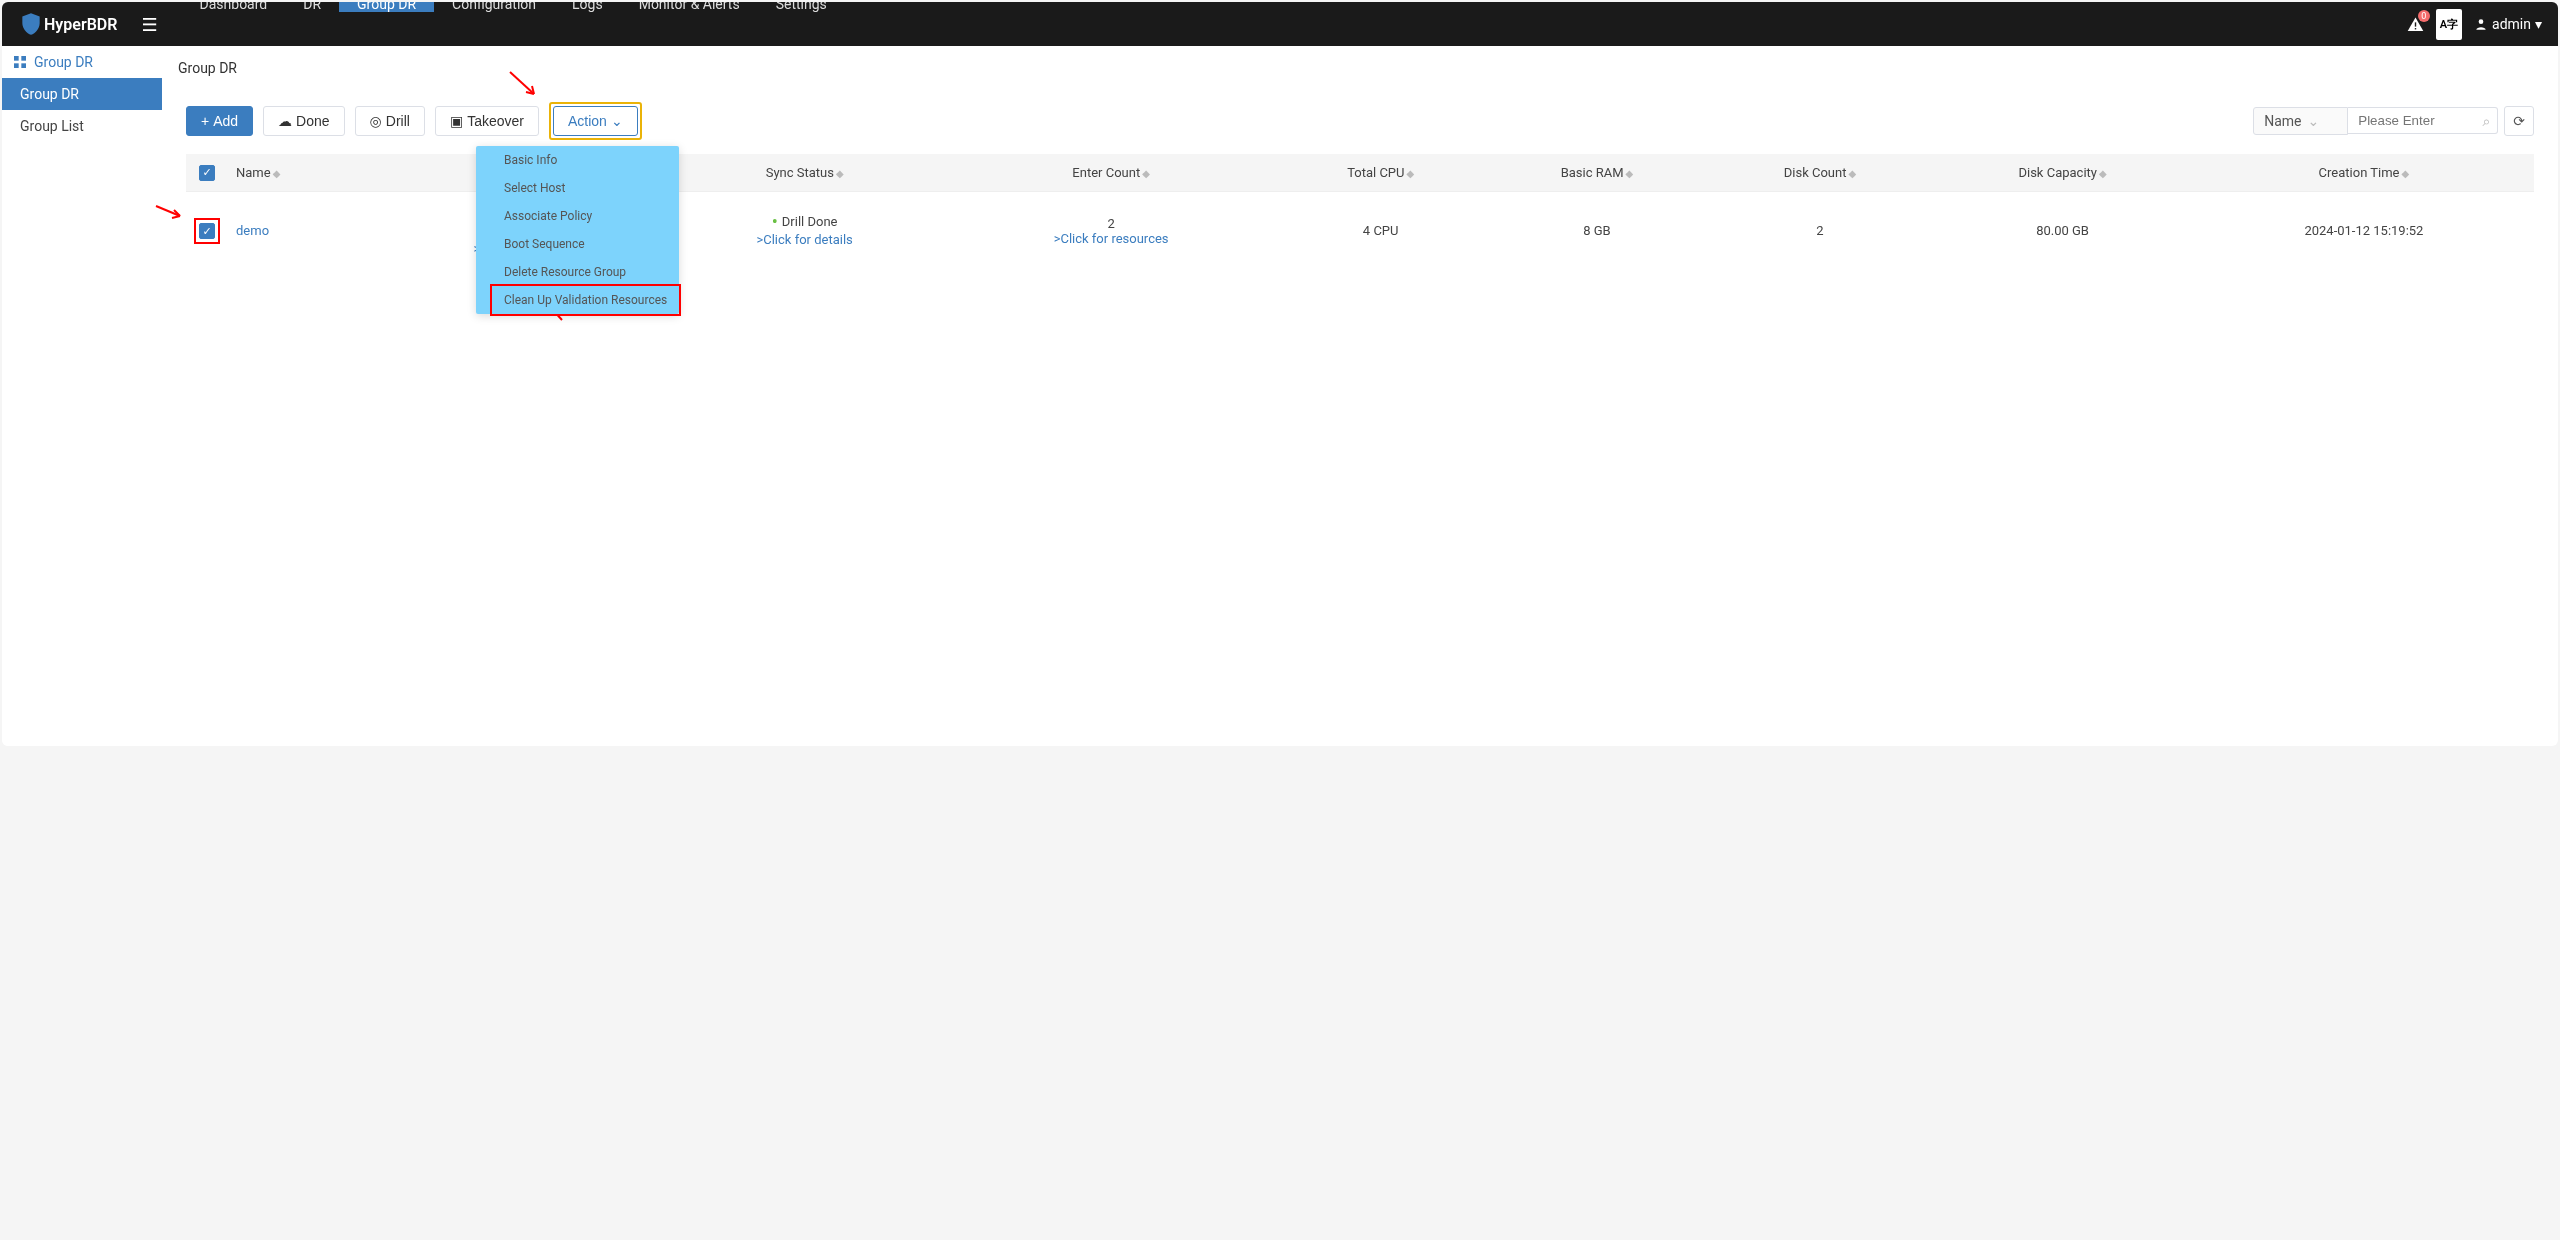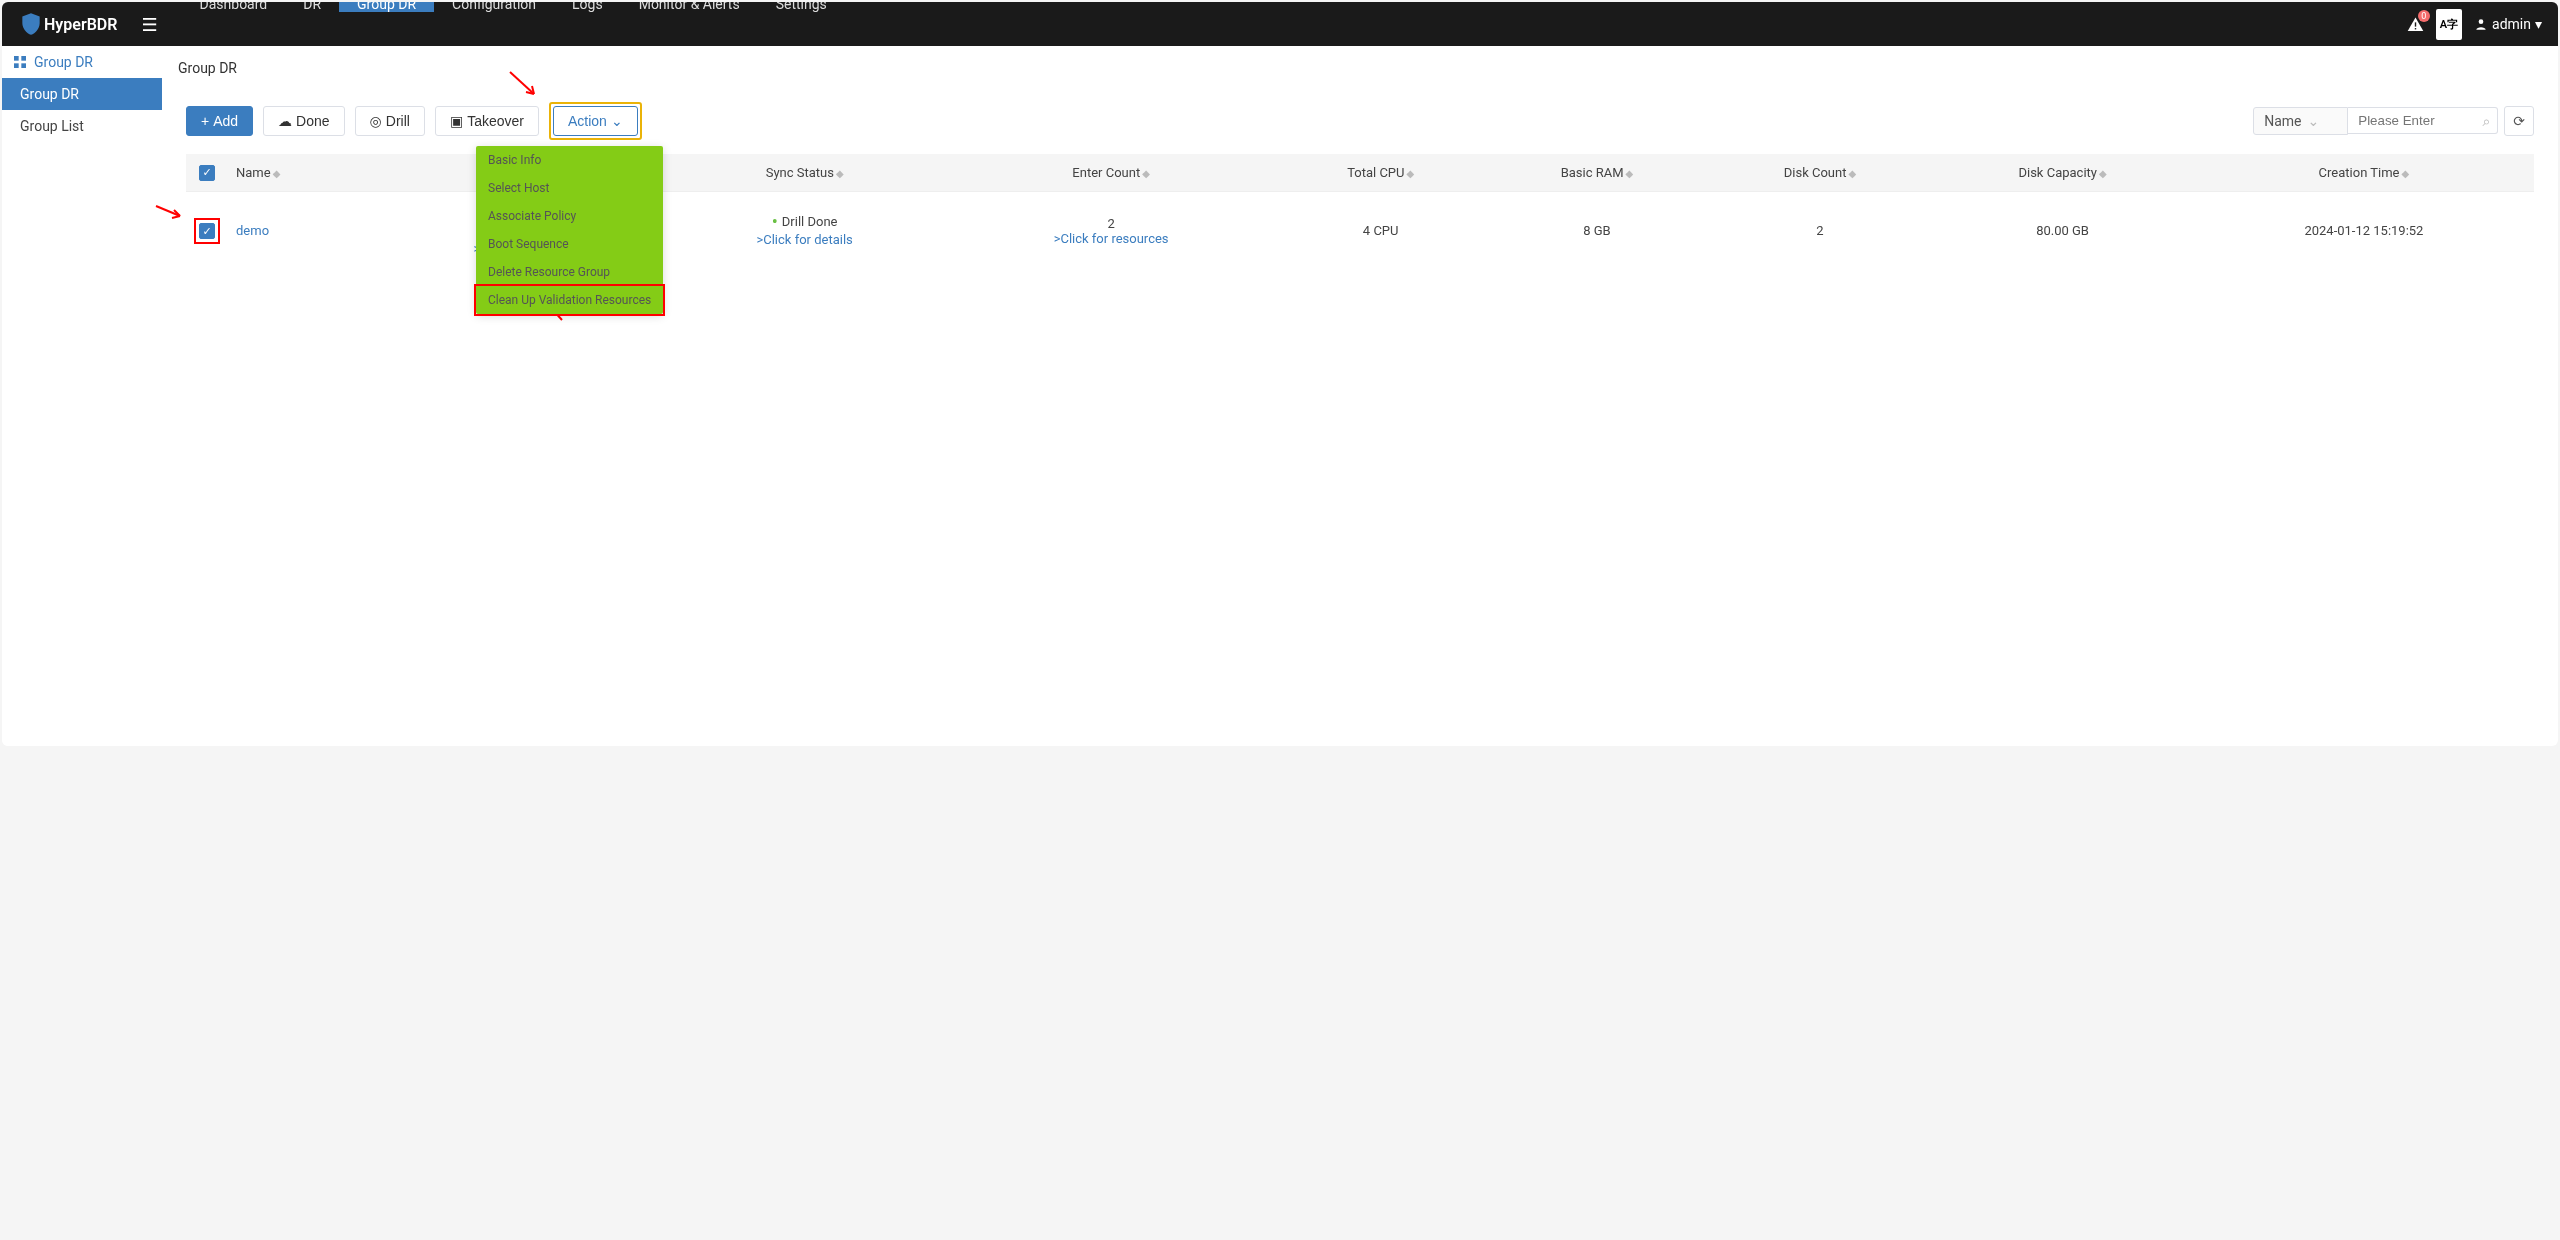--- a/index.html
+++ b/index.html
@@ -40,21 +40,21 @@
 .btn.primary { background:#3b7dbf; border-color:#3b7dbf; color:#fff; }
 .btn.action { color:#3b7dbf; border-color:#3b7dbf; }
 .action-highlight { border:2px solid #eab308; border-radius:3px; padding:2px; display:inline-block; }
 .toolbar-right { margin-left:auto; display:flex; align-items:center; gap:6px; }
 .search-select { border:1px solid #dcdfe6; padding: 5px 28px 5px 10px; border-radius:3px 0 0 3px; color:#555; cursor:pointer; display:inline-flex; align-items:center; gap:6px; background:#fafafa; }
 .search-input { border:1px solid #dcdfe6; border-left:none; padding: 5px 28px 5px 10px; border-radius:0 3px 3px 0; width: 150px; color:#999; position:relative; }
 .search-icon { position:absolute; right:8px; color:#bbb; }
 .refresh-btn { border:1px solid #dcdfe6; padding:6px 8px; border-radius:3px; cursor:pointer; color:#555; }
 
 
-.dropdown { position:absolute; top:44px; left:290px; background:#84cc16; box-shadow:0 2px 10px rgba(0,0,0,0.15); border-radius:2px; min-width:140px; z-index:10; }
+.dropdown { position:absolute; top:44px; left:290px; background:#7dd3fc; box-shadow:0 2px 10px rgba(0,0,0,0.15); border-radius:2px; min-width:140px; z-index:10;padding-left:16px; }
 .dropdown-item { padding: 7px 12px; font-size: 12px; color:#555; cursor:pointer; white-space:nowrap; }
 .dropdown-item.highlighted { border:2px solid #f00; margin:-2px; position:relative; }
 
 
 .tbl { width:100%; border-collapse: collapse; margin-top: 14px; }
 .tbl th { background:#f5f5f5; padding: 10px 8px; font-weight: normal; color:#444; font-size:13px; text-align:center; }
 .tbl th.left, .tbl td.left { text-align:left; }
 .tbl td { padding: 12px 8px; font-size: 13px; color:#444; text-align:center; border-top:1px solid #eee; }
 .checkbox { width:16px; height:16px; border:1px solid #3b7dbf; background:#3b7dbf; display:inline-flex; align-items:center; justify-content:center; color:#fff; font-size:11px; border-radius:2px; }
 .checkbox-wrap-highlight { border:2px solid #f00; padding:3px; display:inline-block; }

